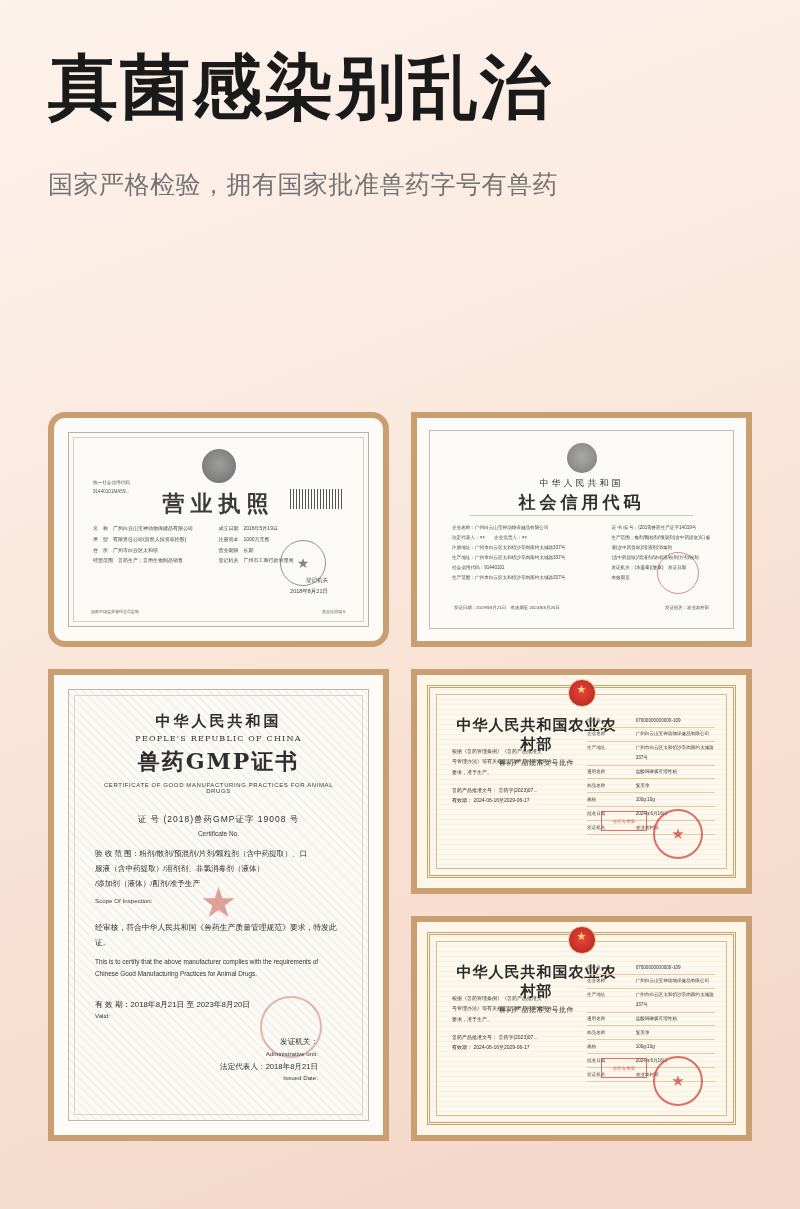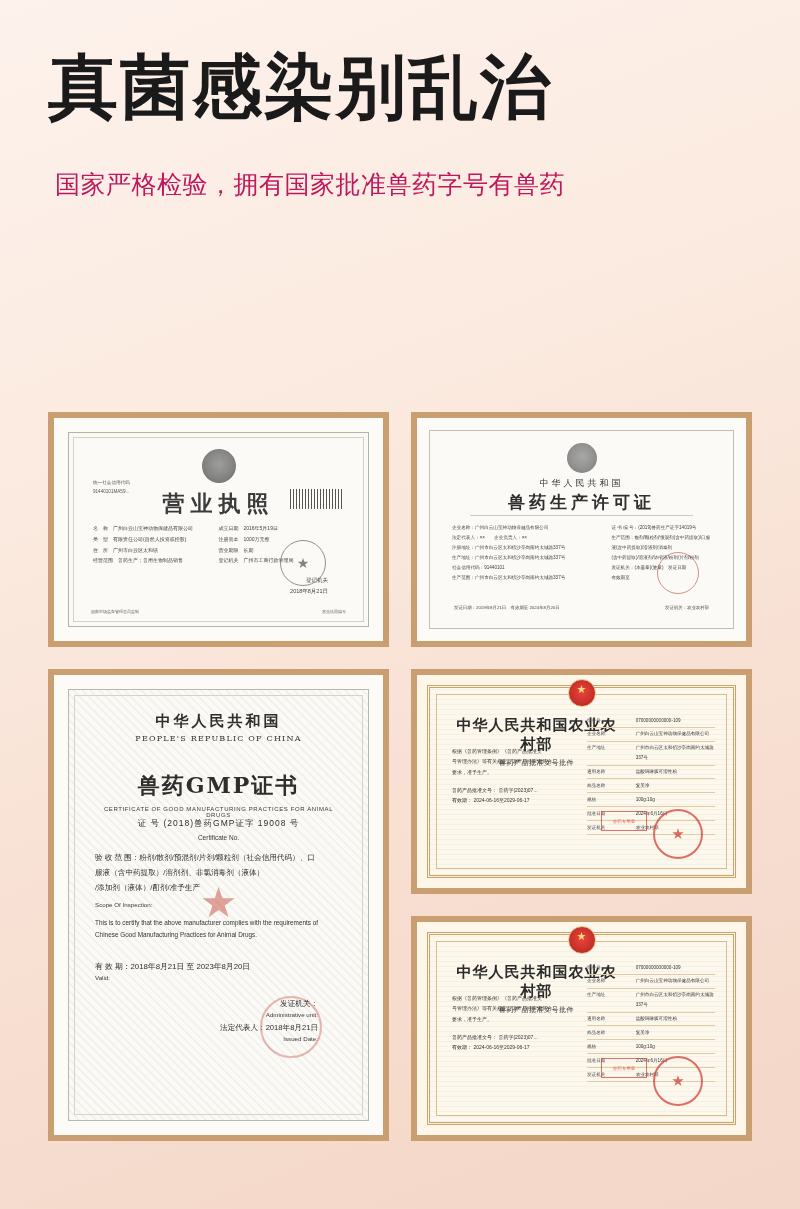--- a/index.html
+++ b/index.html
@@ -38,26 +38,25 @@
     font-weight: bold;
     font-size: 58px;
     line-height: 1.12;
     letter-spacing: 2px;
     color: #1a1a1a;
     margin-top: 8px;
     white-space: nowrap;
   }
   .subhead {
     margin-top: 42px;
-    color: #be185d;
+    color: #737373;
     font-size: 25px;
     line-height: 1.62;
     letter-spacing: 0.5px;
     font-family: "DejaVu Sans", sans-serif;
-    margin-left: 7px;
   }
   .subhead div { white-space: nowrap; }
 
   .grid {
     position: absolute;
     left: 48px;
     top: 412px;
     width: 704px;
   }
   .row {
@@ -69,21 +68,21 @@
 
   .cert {
     background: #fcfbf7;
     border: 6px solid #c99f72;
     box-sizing: border-box;
     position: relative;
     overflow: hidden;
   }
 
   
-  .c-biz { height: 235px; }
+  .c-biz { height: 235px; border-radius: 17px; }
   .biz-frame {
     position: absolute;
     inset: 14px;
     border: 1px solid #b9b2a7;
     background: #fbfaf6;
   }
   .biz-frame:before {
     content: "";
     position: absolute;
     inset: 4px;
@@ -245,33 +244,33 @@
     letter-spacing: 1.2px;
     margin-top: 3px;
     color: #333;
   }
   .gmp-title {
     text-align: center;
     font-family: "DejaVu Serif", serif;
     font-weight: bold;
     font-size: 22px;
     letter-spacing: 2px;
-    margin-top: 28px;
+    margin-top: 4px;
   }
   .gmp-title-en {
     text-align: center;
     font-size: 6px;
     letter-spacing: .6px;
     margin-top: 5px;
     color: #3a3a3a;
   }
   .gmp-no {
     text-align: center;
     font-size: 8.5px;
-    margin-top: 0;
+    margin-top: 20px;
     letter-spacing: 1px;
   }
   .gmp-no-en {
     text-align: center;
     font-size: 6.5px;
     margin-top: 4px;
     color: #3a3a3a;
   }
   .gmp-field {
     font-size: 8px;
@@ -488,26 +487,27 @@
               <div class="gmp-cn">中华人民共和国</div>
               <div class="gmp-en">PEOPLE'S REPUBLIC OF CHINA</div>
               <div class="gmp-title">兽药GMP证书</div>
               <div class="gmp-title-en">CERTIFICATE OF GOOD MANUFACTURING PRACTICES FOR ANIMAL DRUGS</div>
               <div class="gmp-no">证 号 (2018)兽药GMP证字 19008 号</div>
               <div class="gmp-no-en">Certificate No.</div>
 
 
 
               <div class="gmp-multi">
-                <span>验 收 范 围：</span><span>粉剂/散剂/预混剂/片剂/颗粒剂（社会信用代码）、口</span>
+                <span>验 收 范 围：</span><span>粉剂/散剂/预混剂/片剂/颗粒剂（含中药提取）、口</span>
                 <div>服液（含中药提取）/溶剂剂、非氯消毒剂（液体）</div>
                 <div>/添加剂（液体）/酊剂/准予生产</div>
                 <div class="en" style="font-size:6.2px;color:#3a3a3a;margin-top:4px;">Scope Of Inspection:</div>
               </div>
 
+              <div class="gmp-para">经审核，符合中华人民共和国《兽药生产质量管理规范》要求，特发此证。</div>
               <div class="gmp-para-en">This is to certify that the above manufacturer complies with the requirements of Chinese Good Manufacturing Practices for Animal Drugs.</div>
 
               <div class="gmp-valid">
                 <div>有 效 期：2018年8月21日 至 2023年8月20日</div>
                 <div class="en">Valid:</div>
               </div>
 
               <div class="gmp-sign">
                 <div>发证机关：</div>
                 <div class="en">Administrative unit:</div>
@@ -519,21 +519,21 @@
         </div>
 
       </div>
 
       <div class="col-right">
 
         <div class="cert c-prod">
           <div class="prod-frame">
             <div class="prod-emblem"></div>
             <div class="prod-country">中华人民共和国</div>
-            <div class="prod-title">兽药生产许可证</div>
+            <div class="prod-title">社会信用代码</div>
             <div class="prod-rule"></div>
             <div class="prod-body">
               <div class="colA">
                 <div>企业名称：广州白云山宝神动物保健品有限公司</div>
                 <div>法定代表人：××　　企业负责人：××</div>
                 <div>注册地址：广州市白云区太和镇沙亭岗南约太城路337号</div>
                 <div>生产地址：广州市白云区太和镇沙亭岗南约太城路337号</div>
                 <div>社会信用代码：91440101</div>
                 <div>生产范围：广州市白云区太和镇沙亭岗南约太城路337号</div>
               </div>

